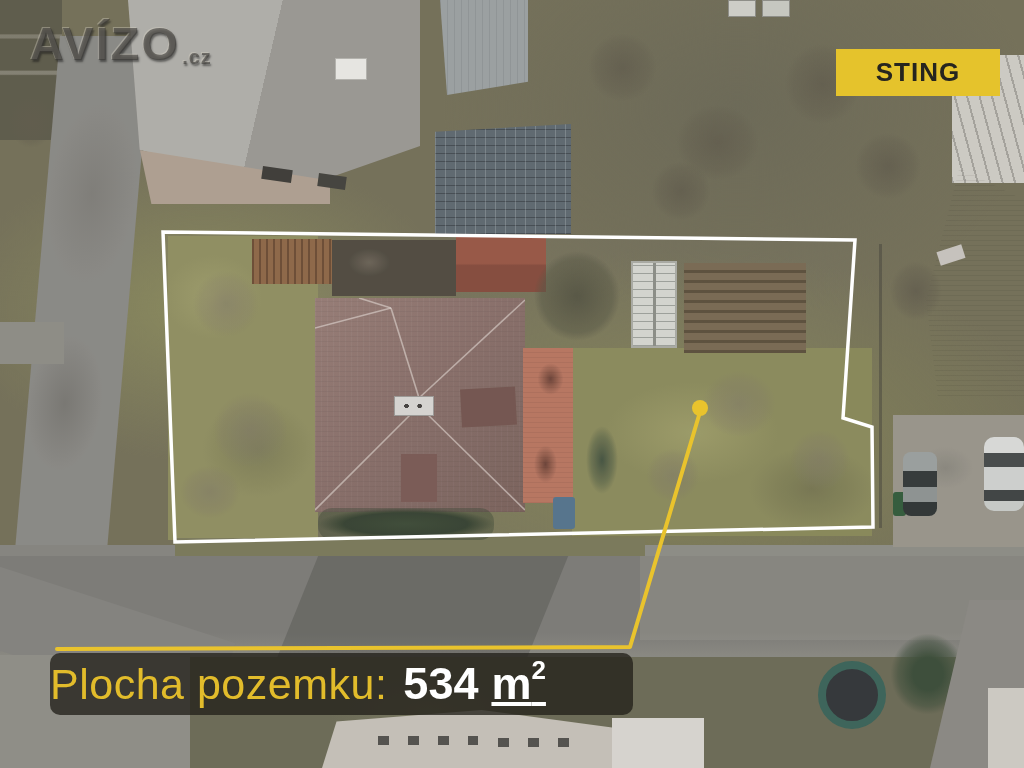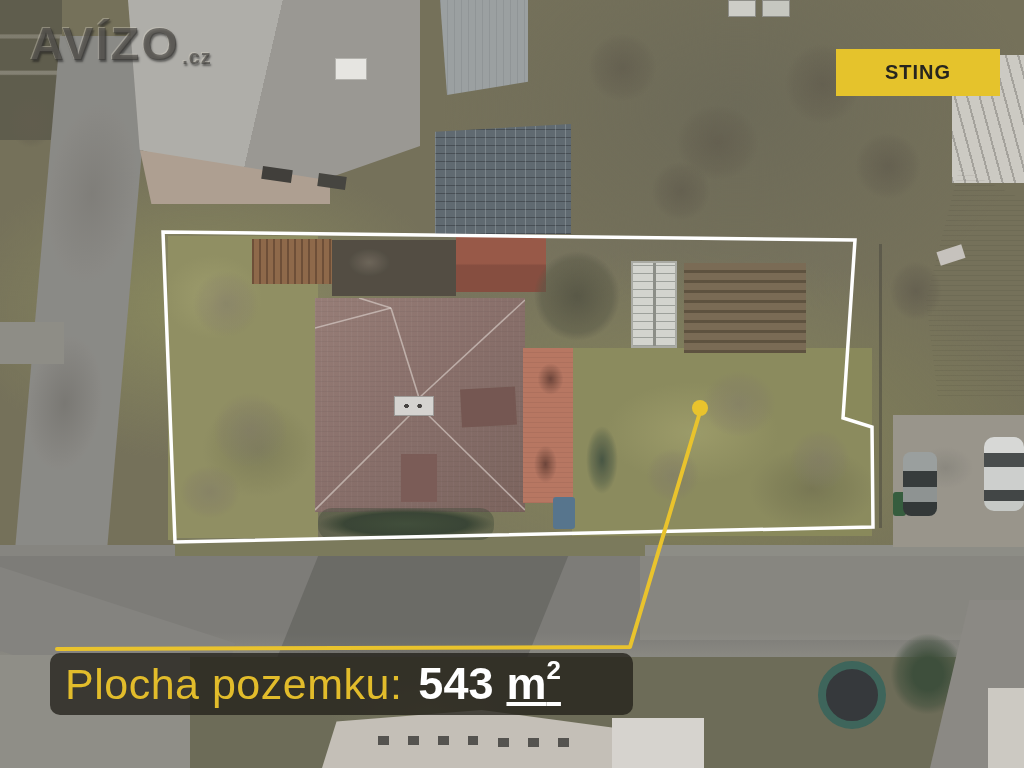--- a/index.html
+++ b/index.html
@@ -17,24 +17,24 @@
         background:repeating-linear-gradient(90deg,rgba(45,45,42,.75) 0 11px,transparent 11px 30px);}
   
   #boundary-svg{position:absolute;inset:0;z-index:6;pointer-events:none;}
   #watermark{position:absolute;left:30px;top:16px;z-index:7;
         font-weight:800;font-size:47px;letter-spacing:2px;
         color:rgba(62,60,56,.62);
         text-shadow:-1px -1px 0 rgba(215,210,198,.38),1px 2px 2px rgba(22,22,22,.5);}
   #watermark .tld{font-size:20px;font-weight:700;letter-spacing:1px;position:relative;top:4px;left:2px;}
   #badge{position:absolute;left:836px;top:49px;width:164px;height:47px;z-index:7;
         background:#e5c32c;color:#26251f;display:flex;align-items:center;justify-content:center;
-        font-weight:800;font-size:20px;letter-spacing:1px;}
+        font-weight:800;font-size:26px;letter-spacing:1px;}
   #area-label{position:absolute;left:50px;top:653px;width:583px;height:62px;z-index:5;
         background:rgba(35,32,26,.78);border-radius:10px;display:flex;align-items:center;
-        padding-left:15px;box-sizing:border-box;white-space:nowrap;}
+        box-sizing:border-box;white-space:nowrap;}
   #area-label .cap{color:#e2bc2b;font-size:43px;font-weight:400;letter-spacing:.5px;}
   #area-label .val{color:#fff;font-size:45px;font-weight:700;margin-left:16px;}
   #area-label .unit{color:#fff;font-size:45px;font-weight:700;margin-left:13px;text-decoration:underline;}
   #area-label sup{font-size:26px;position:relative;top:-4px;}
 </style>
 </head>
 <body>
 
 <div id="stage">
 
@@ -198,21 +198,21 @@
     <div class="tree light" style="left:180px;top:258px;width:92px;height:92px;"></div>
     <div class="tree light" style="left:198px;top:378px;width:104px;height:104px;"></div>
     <div class="tree light" style="left:168px;top:455px;width:84px;height:74px;"></div>
     <div class="tree light" style="left:688px;top:358px;width:102px;height:92px;"></div>
     <div class="tree light" style="left:778px;top:418px;width:84px;height:84px;"></div>
     <div class="tree light" style="left:636px;top:438px;width:74px;height:74px;"></div>
   </div>
 
   <div id="area-label">
     <span class="cap">Plocha pozemku:</span>
-    <span class="val">543</span>
+    <span class="val">534</span>
     <span class="unit"><span>m</span><sup>2</sup></span>
   </div>
 
   <svg id="boundary-svg" width="1024" height="768" viewBox="0 0 1024 768">
     <polygon points="163,232 855,240 843,418 872,427 873,527 175,542" fill="rgba(255,255,255,0.02)" stroke="#ffffff" stroke-width="3.5" stroke-linejoin="miter"></polygon>
     <polyline points="57,649 630,647 700,412" fill="none" stroke="#e9c32d" stroke-width="4" stroke-linejoin="round" stroke-linecap="round"></polyline>
     <circle cx="700" cy="408" r="8" fill="#e9c32d"></circle>
   </svg>
 
   <div id="watermark"><span>AVÍZO</span><span class="tld">.cz</span></div>

